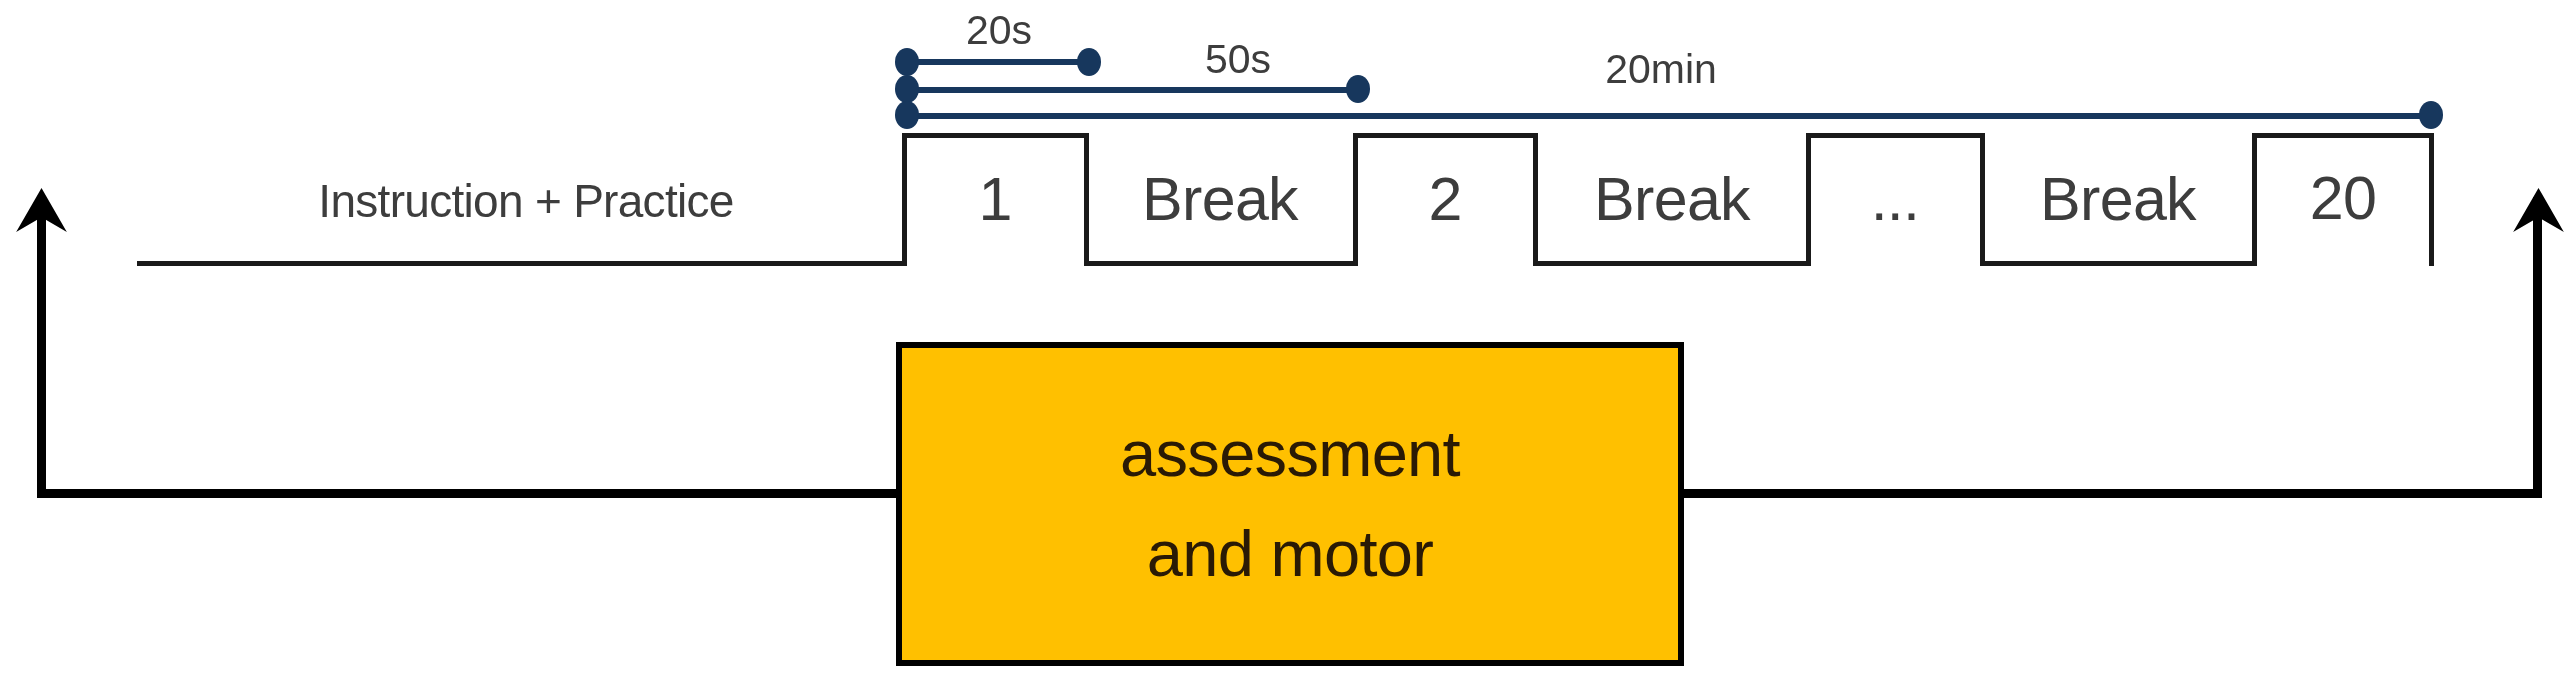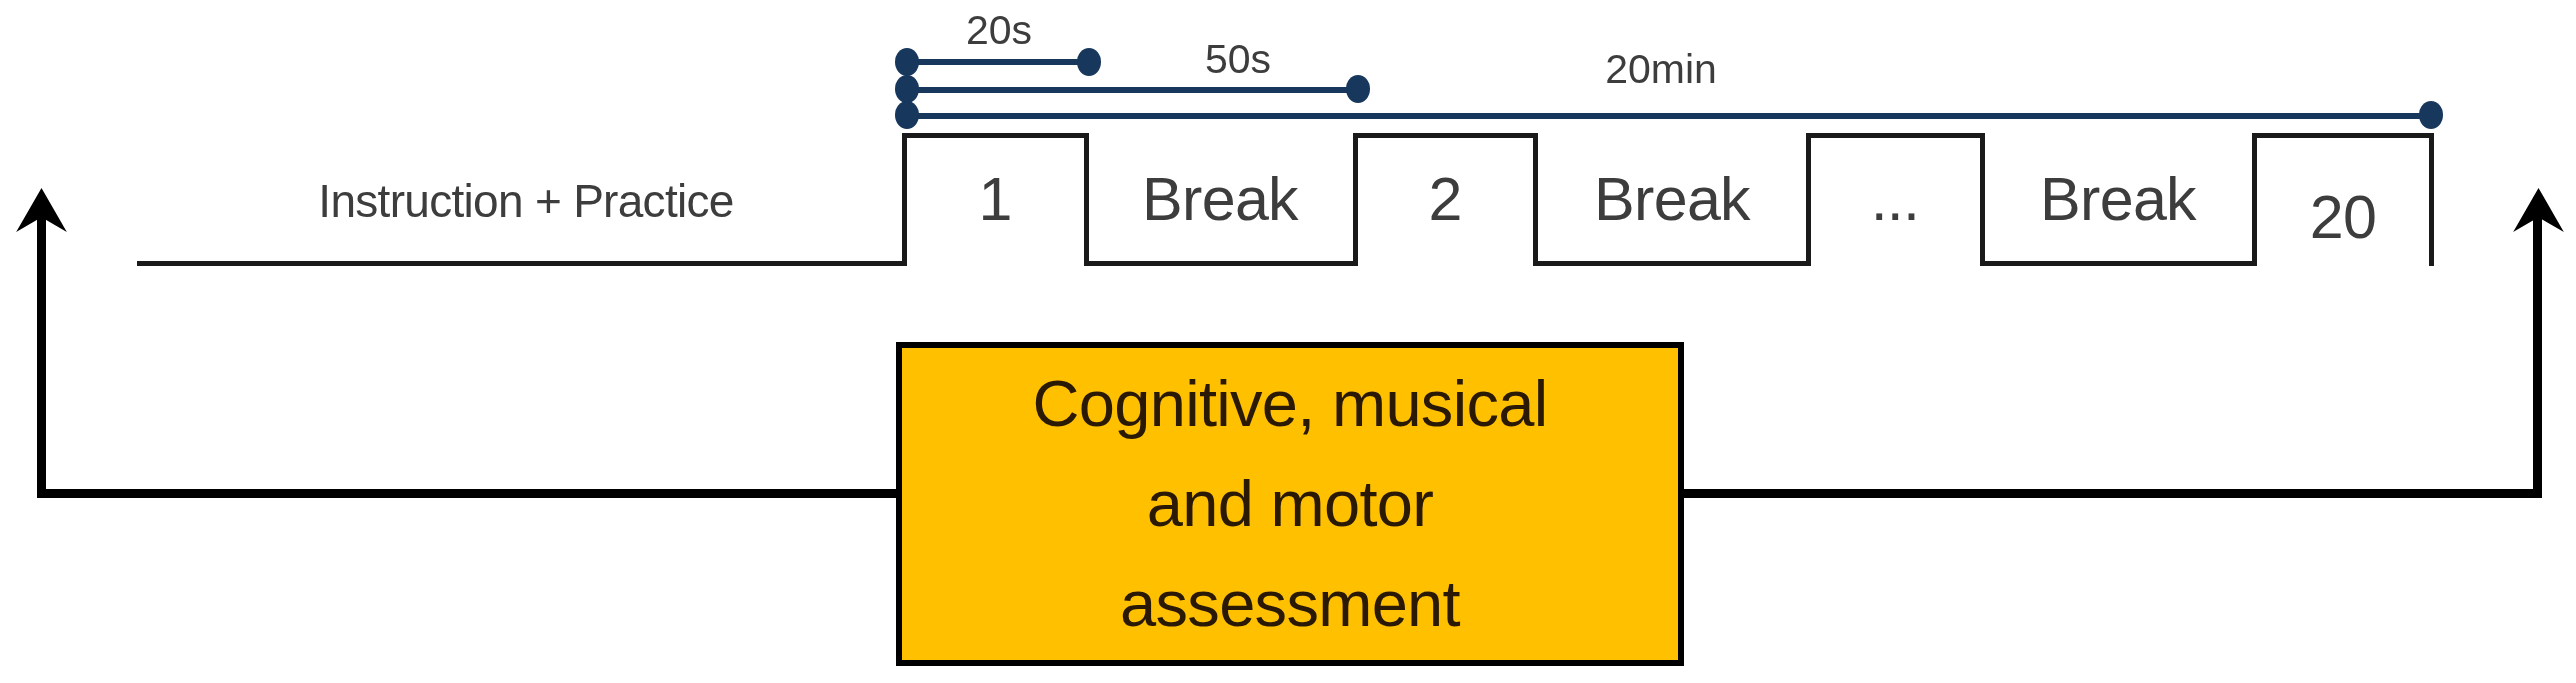--- a/index.html
+++ b/index.html
@@ -87,36 +87,35 @@
       <div class="wseg" style="left: 1535px; top: 261px; width: 272px; height: 4.7px;"></div>
       <div class="wseg" style="left: 1808px; top: 133px; width: 175px; height: 4.7px;"></div>
       <div class="wseg" style="left: 1982px; top: 261px; width: 272px; height: 4.7px;"></div>
       <div class="wseg" style="left: 2255px; top: 133px; width: 177px; height: 4.7px;"></div>
       <div class="wlabel" style="left: 995px; top: 199px;">1</div>
       <div class="wlabel" style="left: 1220px; top: 199px;">Break</div>
       <div class="wlabel" style="left: 1445px; top: 199px;">2</div>
       <div class="wlabel" style="left: 1672px; top: 199px;">Break</div>
       <div class="wlabel" style="left: 1895px; top: 199px;">...</div>
       <div class="wlabel" style="left: 2118px; top: 199px;">Break</div>
-      <div class="wlabel" style="left: 2343px; top: 217px;">20</div>
+      <div class="wlabel" style="left: 2343px; top: 198px;">20</div>
     </div>
 
   <div class="big-label" id="instruction-label">Instruction + Practice</div>
 
   <div class="conn" id="left-arrow-shaft"></div>
   <svg class="head" id="left-arrow-head" viewBox="0 0 76 66">
     <polygon points="38,0 76,66 38,44 0,66" fill="#000"></polygon>
   </svg>
   <div class="conn" id="conn-left"></div>
   <div class="conn" id="conn-right"></div>
   <div class="conn" id="right-arrow-shaft"></div>
   <svg class="head" id="right-arrow-head" viewBox="0 0 76 66">
     <polygon points="38,0 76,66 38,44 0,66" fill="#000"></polygon>
   </svg>
 
   <div id="assessment-box">
-    <div class="box-line">Cognitive, musical</div>
+    <div class="box-line">assessment</div>
     <div class="box-line">and motor</div>
-    <div class="box-line">assessment</div>
   </div>
 
 </div>
 
 
 </body></html>

